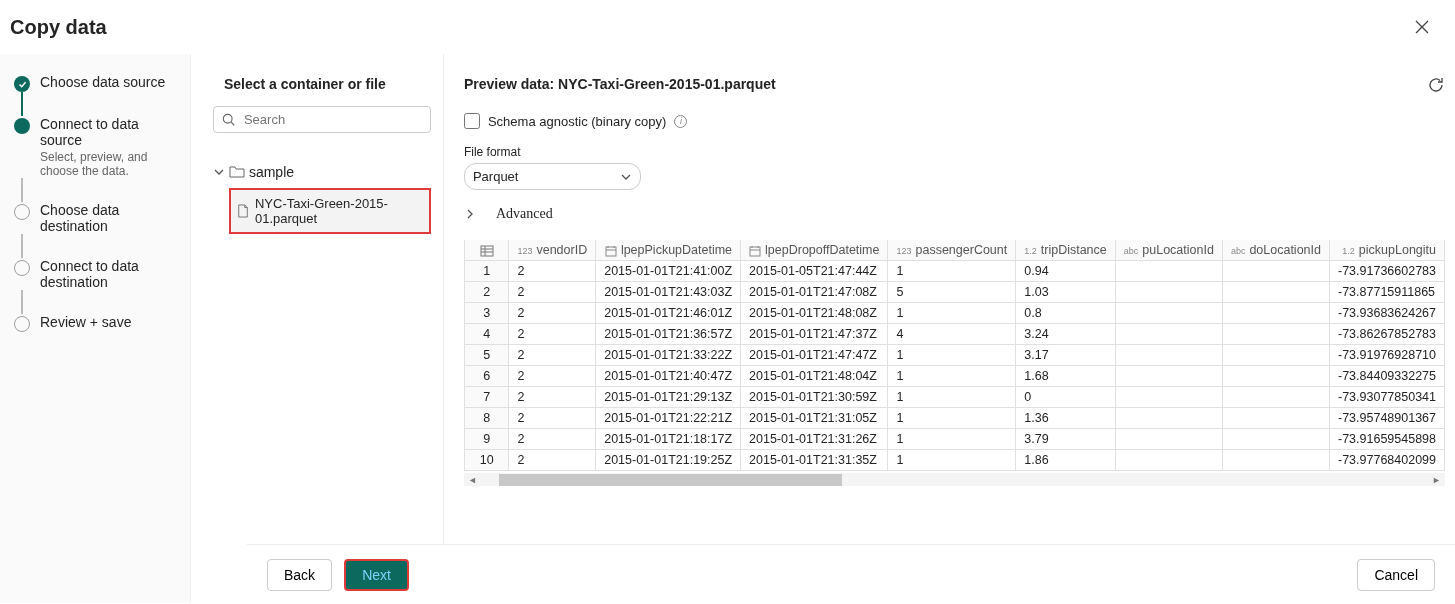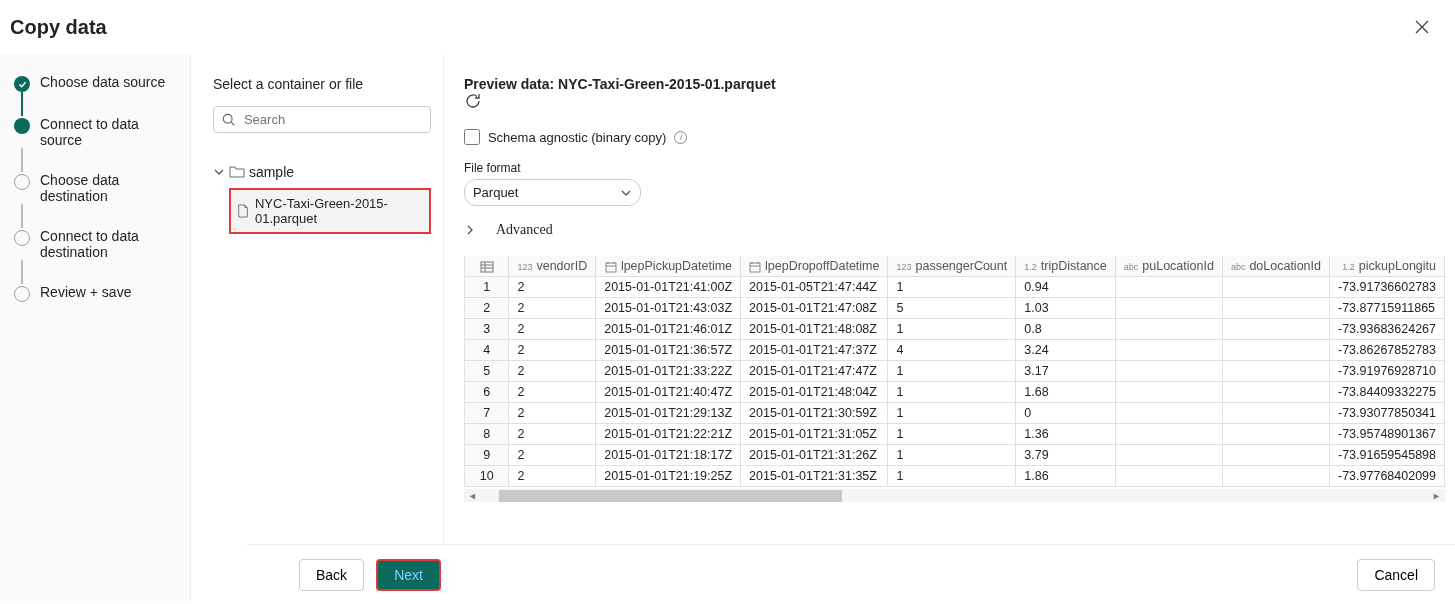--- a/index.html
+++ b/index.html
@@ -80,22 +80,23 @@
       display: flex;
       position: relative;
     }
     .file-panel {
       width: 253px;
       padding: 22px 12px 12px 22px;
       border-right: 1px solid #eee;
     }
     .panel-title {
       font-size: 14px;
-      font-weight: 400;
+      font-weight: 700;
       margin-bottom: 14px;
+      margin-left: 11px;
     }
     .search-box {
       display: flex;
       align-items: center;
       border: 1px solid #ccc;
       border-radius: 4px;
       padding: 5px 8px;
       gap: 8px;
       margin-bottom: 27px;
     }
@@ -130,21 +131,20 @@
       flex: 1;
       padding: 22px 10px 70px 20px;
       overflow: hidden;
       position: relative;
     }
     .preview-header {
       display: flex;
       justify-content: space-between;
       align-items: flex-start;
       margin-bottom: 16px;
-      flex-direction: column;
     }
     .preview-title {
       font-size: 14px;
       font-weight: 600;
     }
     .refresh-icon {
       cursor: pointer;
       color: #424242;
     }
     .checkbox-row {
@@ -267,21 +267,21 @@
       cursor: pointer;
       border: 1px solid #ccc;
       background: #fff;
     }
     .btn-primary {
       background: #0c695d;
       color: #7dd3fc;
       border: 2.5px solid #e03b3b;
       padding: 5px 16px;
     }
-    .footer-left { display: flex; gap: 12px; margin-left: 32px; }
+    .footer-left { display: flex; gap: 12px; }
     .footer-right { margin-left: auto; }
     .icon-svg { width: 14px; height: 14px; }
     th:first-child svg { width: 14px; height: 12px; vertical-align: middle; }
   </style>
 </head>
 <body>
 
 <div class="header">
   <h1>Copy data</h1>
   <div class="close-x">
@@ -301,20 +301,21 @@
       </div>
       <div>
         <div class="step-label">Choose data source</div>
       </div>
     </div>
     <div class="step-connector active"></div>
     <div class="step">
       <div class="step-circle current"></div>
       <div>
         <div class="step-label">Connect to data source</div>
+        <div class="step-sub">Select, preview, and choose the data.</div>
       </div>
     </div>
     <div class="step-connector"></div>
     <div class="step">
       <div class="step-circle pending"></div>
       <div>
         <div class="step-label">Choose data destination</div>
       </div>
     </div>
     <div class="step-connector"></div>

